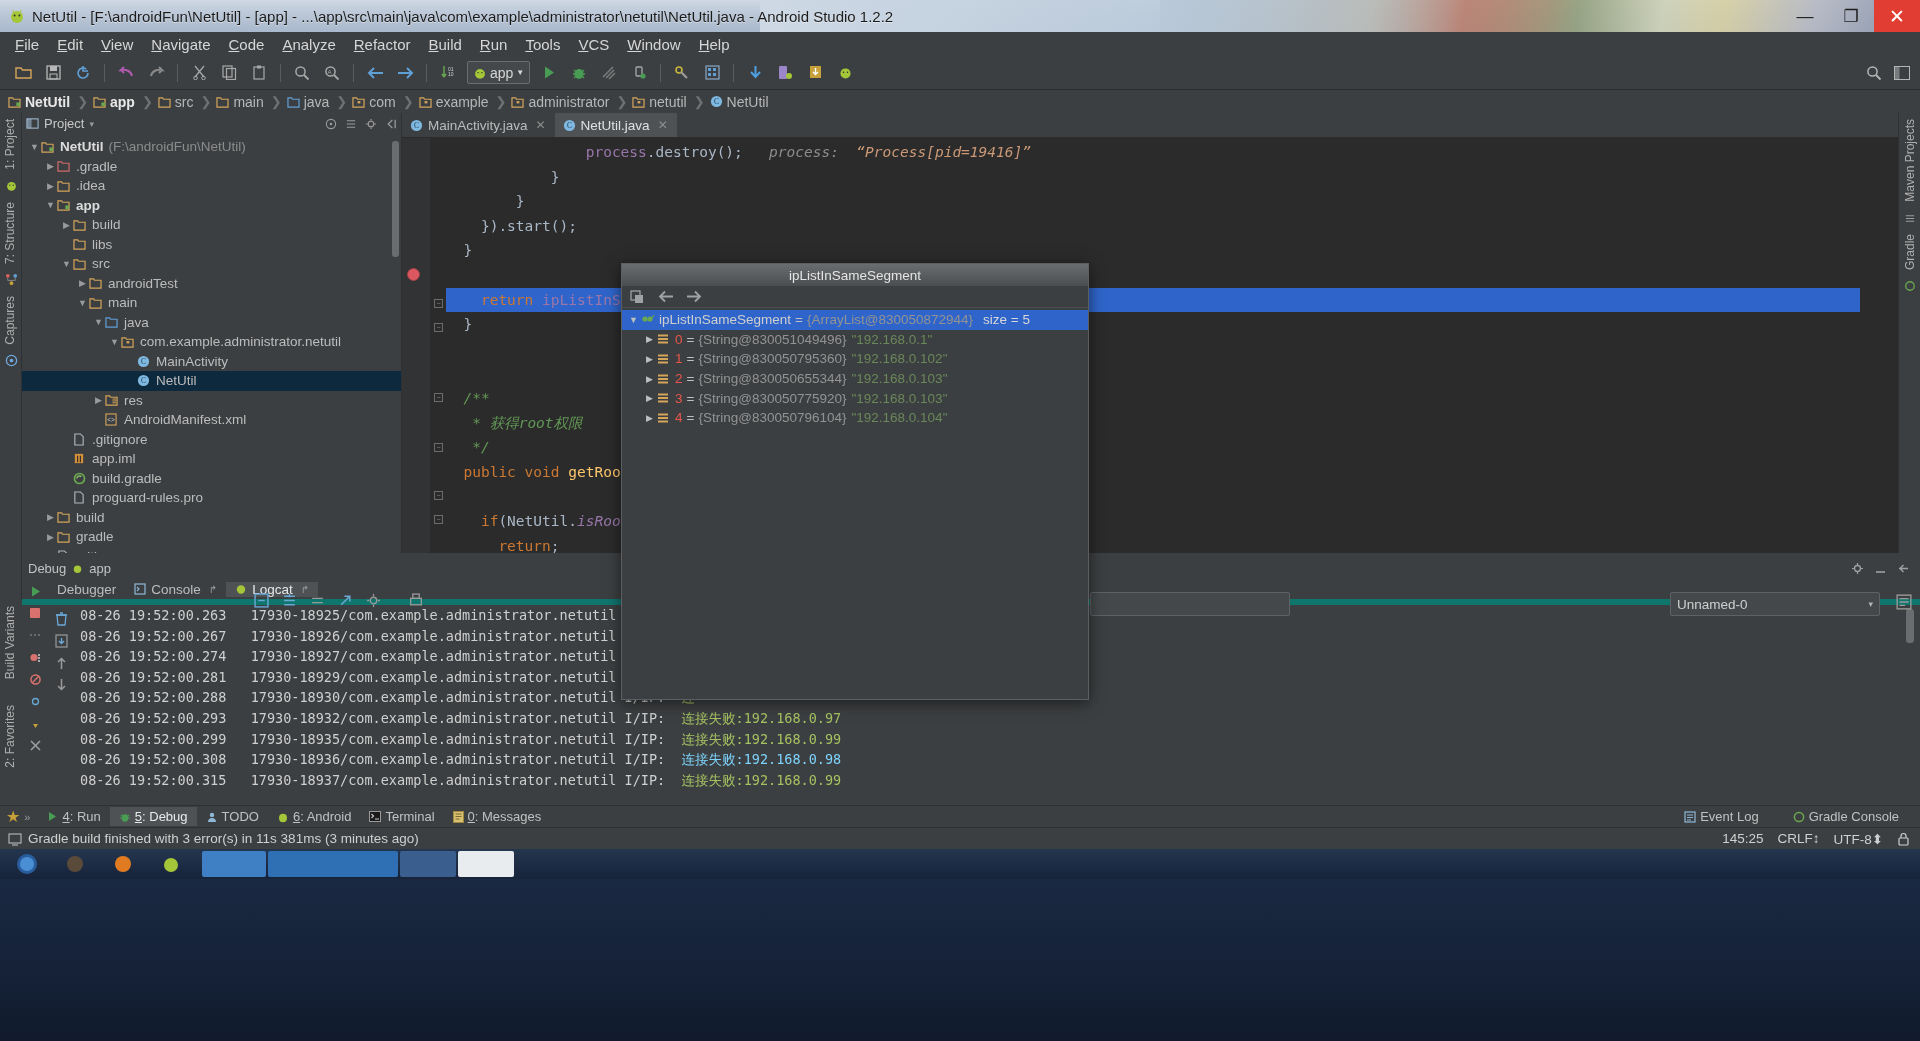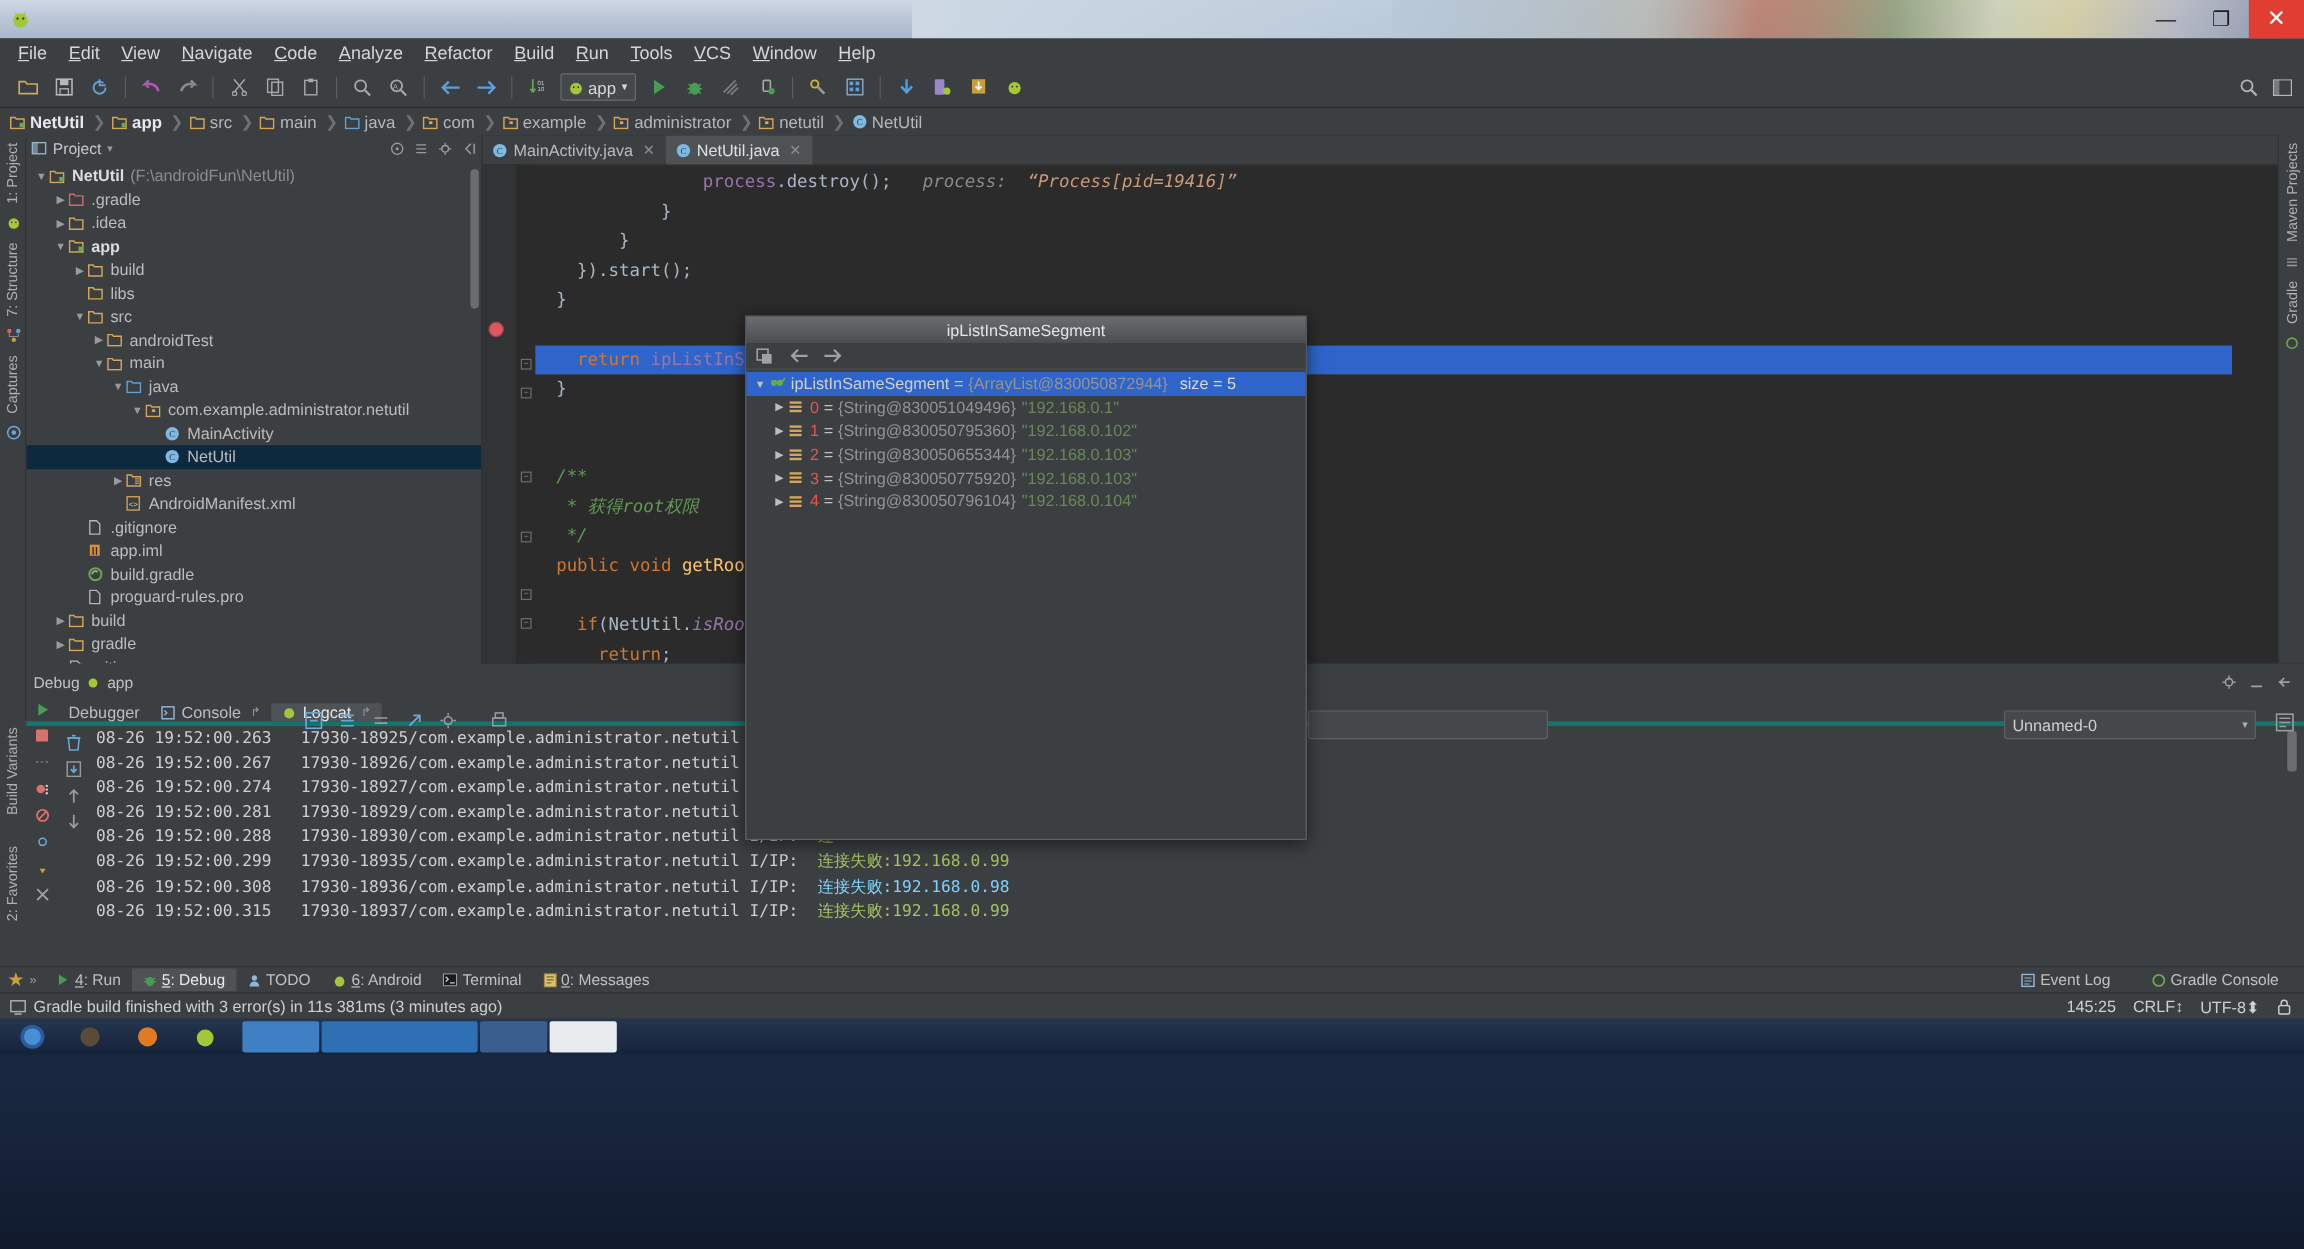--- a/index.html
+++ b/index.html
@@ -217,22 +217,22 @@
     position: absolute; top: 557px; left: 22px; width: 1898px; height: 22px;
     background: #3c3f41; display: flex; align-items: center; padding-left: 6px;
     font-size: 13px; color: #c2c2c2; gap: 6px;
   }
   #debug-header .dh-right { margin-left:auto; display:flex; gap:10px; padding-right:10px; color:#a0a0a0; }
   #debug-panel {
     position: absolute; top: 579px; left: 22px; width: 1898px; height: 224px;
     background: #3c3f41;
   }
   #debug-tabs {
-    height: 26px; display: flex; align-items: flex-end; padding-left: 26px;
-    border-bottom: 4px solid #0f766e;
+    height: 26px; display: flex; align-items: center; padding-left: 26px;
+    border-bottom: 6px solid #0f766e;
   }
   .dtab {
     display: flex; align-items: center; gap: 5px; padding: 0 9px;
     font-size: 13.5px; color: #bdbdbd;
   }
   .dtab.active { background: #4e5254; color: #e8e8e8; }
   #debug-tools {
     position: absolute; left: 0; top: 0; width: 26px; bottom: 0;
     display: flex; flex-direction: column; align-items: center; padding-top: 2px;
   }
@@ -321,20 +321,21 @@
   <div id="titlebar-photo2"></div>
   <div class="title-icon">
     <svg width="16" height="16" viewBox="0 0 16 16">
         <circle cx="8" cy="9" r="6" fill="#a4c639"></circle>
         <circle cx="5.6" cy="7.5" r=".9" fill="#2b2b2b"></circle>
         <circle cx="10.4" cy="7.5" r=".9" fill="#2b2b2b"></circle>
         <rect x="4" y="2" width="1" height="3" fill="#a4c639" transform="rotate(-30 4.5 3.5)"></rect>
         <rect x="11" y="2" width="1" height="3" fill="#a4c639" transform="rotate(30 11.5 3.5)"></rect>
       </svg>
   </div>
+  <div id="title-text">NetUtil - [F:\androidFun\NetUtil] - [app] - ...\app\src\main\java\com\example\administrator\netutil\NetUtil.java - Android Studio 1.2.2</div>
   <div id="win-controls">
     <div class="win-btn">—</div>
     <div class="win-btn">❐</div>
     <div class="win-btn close">✕</div>
   </div>
 </div>
 
 <div id="menubar">
     <div class="menu-item"><u>F</u>ile</div>
     <div class="menu-item"><u>E</u>dit</div>
@@ -1197,20 +1198,21 @@
           <path d="M5.5 1v10M2 8l3.5 3.5L9 8" stroke="#9a9a9a" stroke-width="1.5" fill="none"></path>
         </svg>
     </div>
   </div>
   <div id="logcat">
       <div class="logline"><span class="lt">08-26 19:52:00.263</span>&nbsp;&nbsp;&nbsp;<span class="lp">17930-18925/com.example.administrator.netutil</span> <span class="lm">I/IP:</span>&nbsp;&nbsp;<span style="color:#a5c261">连</span></div>
       <div class="logline"><span class="lt">08-26 19:52:00.267</span>&nbsp;&nbsp;&nbsp;<span class="lp">17930-18926/com.example.administrator.netutil</span> <span class="lm">I/IP:</span>&nbsp;&nbsp;<span style="color:#a5c261">连</span></div>
       <div class="logline"><span class="lt">08-26 19:52:00.274</span>&nbsp;&nbsp;&nbsp;<span class="lp">17930-18927/com.example.administrator.netutil</span> <span class="lm">I/IP:</span>&nbsp;&nbsp;<span style="color:#a5c261">连</span></div>
       <div class="logline"><span class="lt">08-26 19:52:00.281</span>&nbsp;&nbsp;&nbsp;<span class="lp">17930-18929/com.example.administrator.netutil</span> <span class="lm">I/IP:</span>&nbsp;&nbsp;<span style="color:#a5c261">连</span></div>
       <div class="logline"><span class="lt">08-26 19:52:00.288</span>&nbsp;&nbsp;&nbsp;<span class="lp">17930-18930/com.example.administrator.netutil</span> <span class="lm">I/IP:</span>&nbsp;&nbsp;<span style="color:#a5c261">连</span></div>
+      <div class="logline"><span class="lt">08-26 19:52:00.293</span>&nbsp;&nbsp;&nbsp;<span class="lp">17930-18932/com.example.administrator.netutil</span> <span class="lm">I/IP:</span>&nbsp;&nbsp;<span style="color:#a5c261">连接失败:192.168.0.97</span></div>
       <div class="logline"><span class="lt">08-26 19:52:00.299</span>&nbsp;&nbsp;&nbsp;<span class="lp">17930-18935/com.example.administrator.netutil</span> <span class="lm">I/IP:</span>&nbsp;&nbsp;<span style="color:#a5c261">连接失败:192.168.0.99</span></div>
       <div class="logline"><span class="lt">08-26 19:52:00.308</span>&nbsp;&nbsp;&nbsp;<span class="lp">17930-18936/com.example.administrator.netutil</span> <span class="lm">I/IP:</span>&nbsp;&nbsp;<span style="color:#7dd3fc">连接失败:192.168.0.98</span></div>
       <div class="logline"><span class="lt">08-26 19:52:00.315</span>&nbsp;&nbsp;&nbsp;<span class="lp">17930-18937/com.example.administrator.netutil</span> <span class="lm">I/IP:</span>&nbsp;&nbsp;<span style="color:#a5c261">连接失败:192.168.0.99</span></div>
     </div>
   <div id="logcat-right"></div>
   <div id="filter-field"></div>
   <div id="unnamed-combo">
     <span>Unnamed-0</span>
     <span class="caret">▾</span>
   </div>

